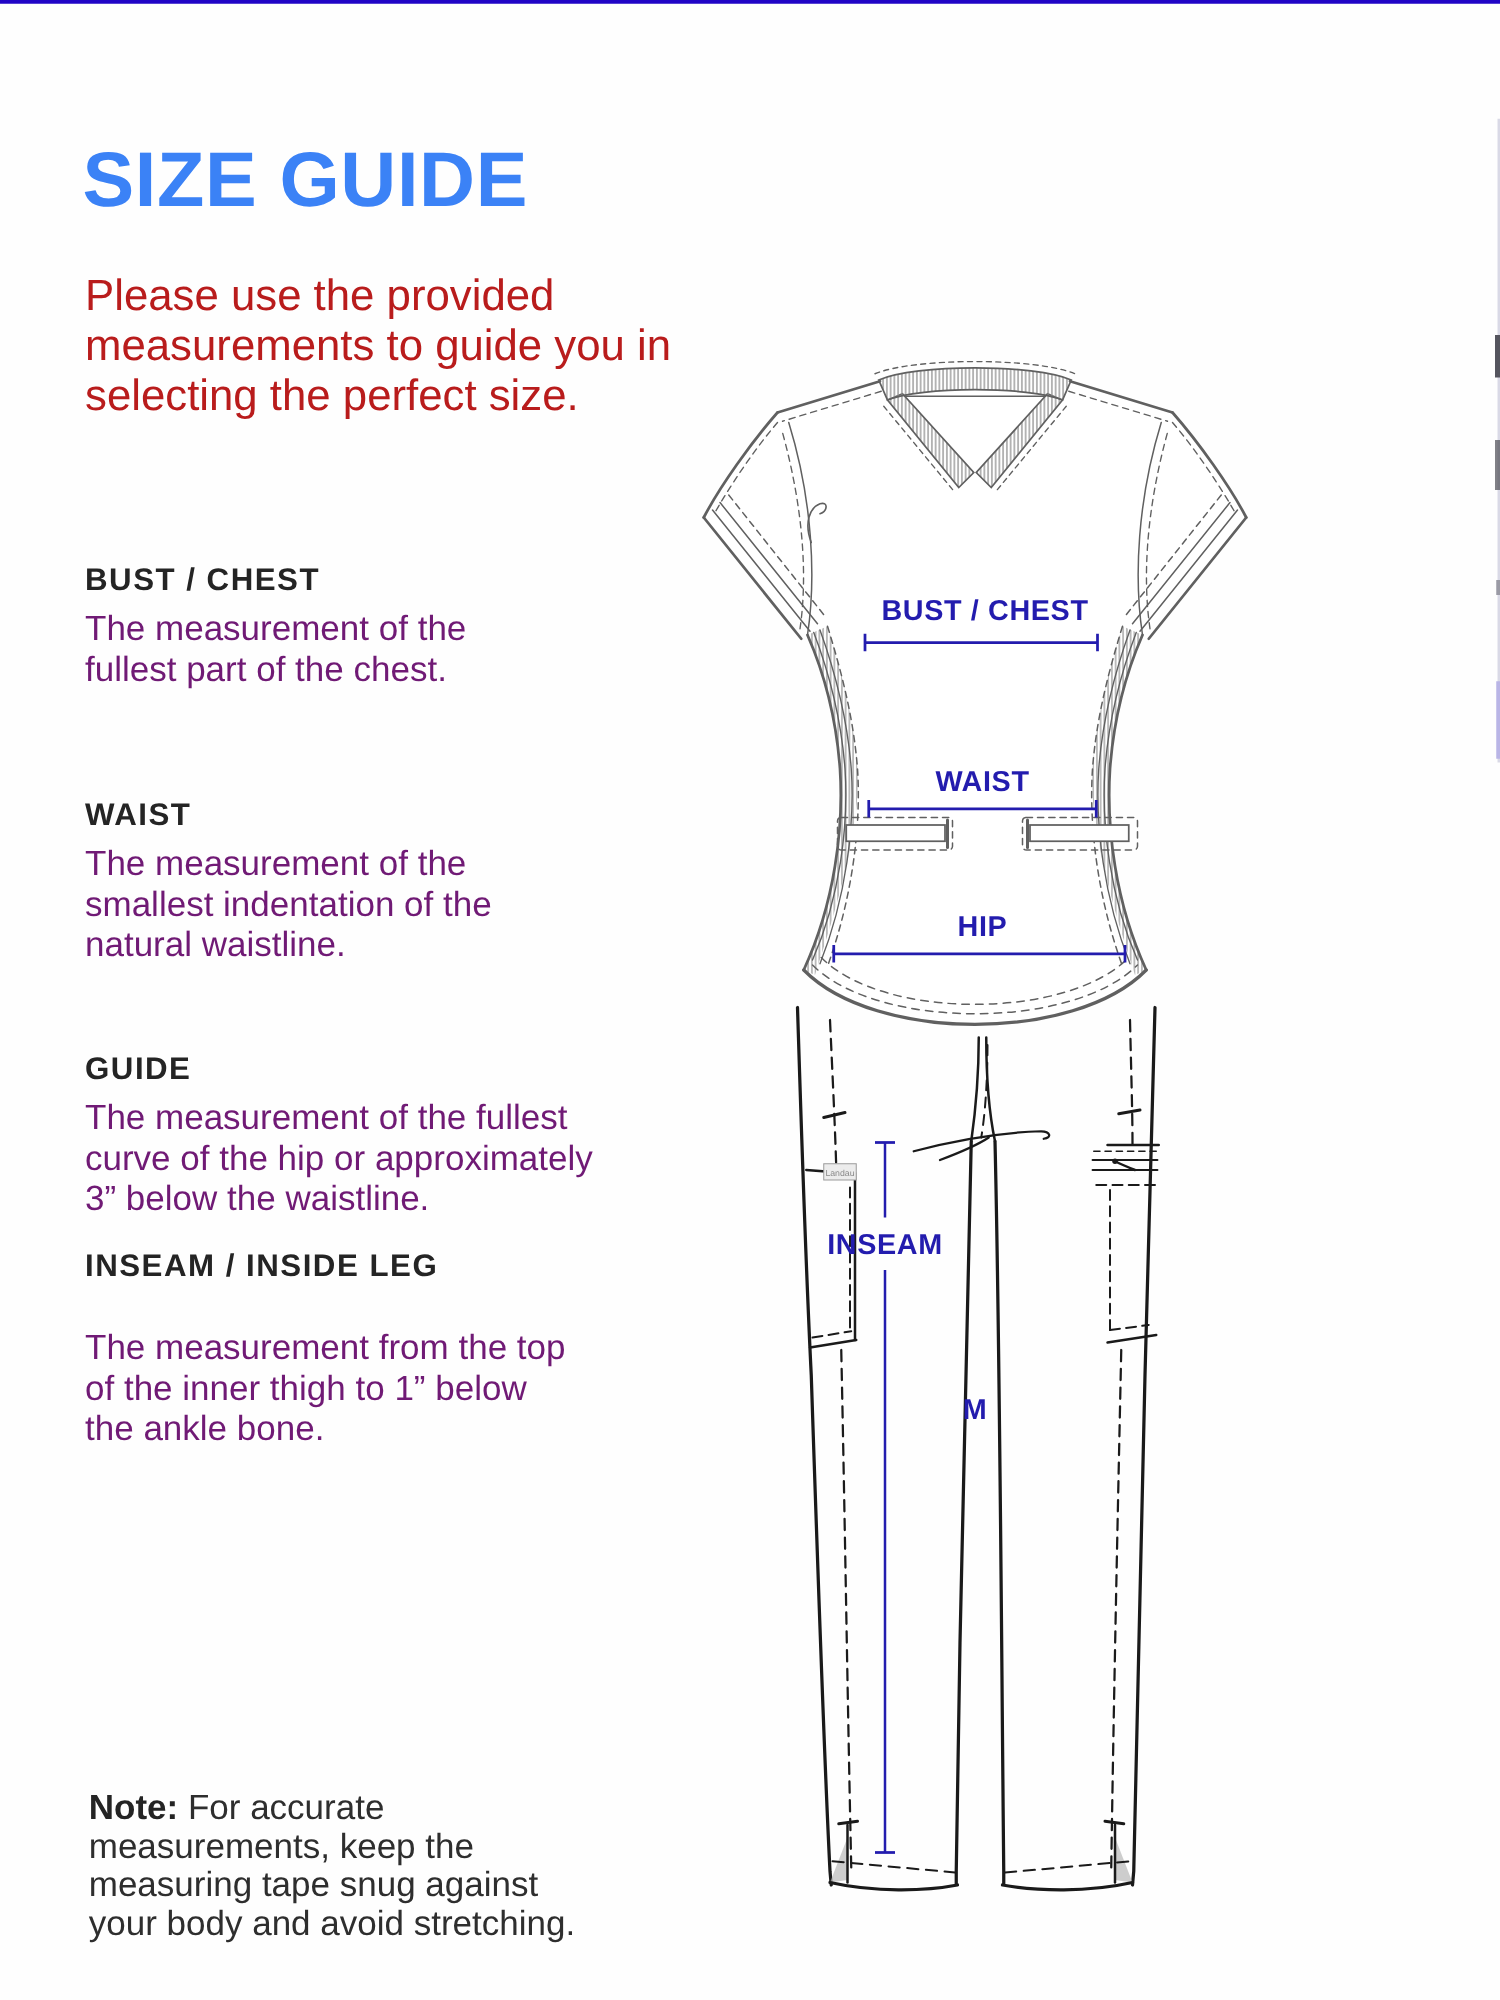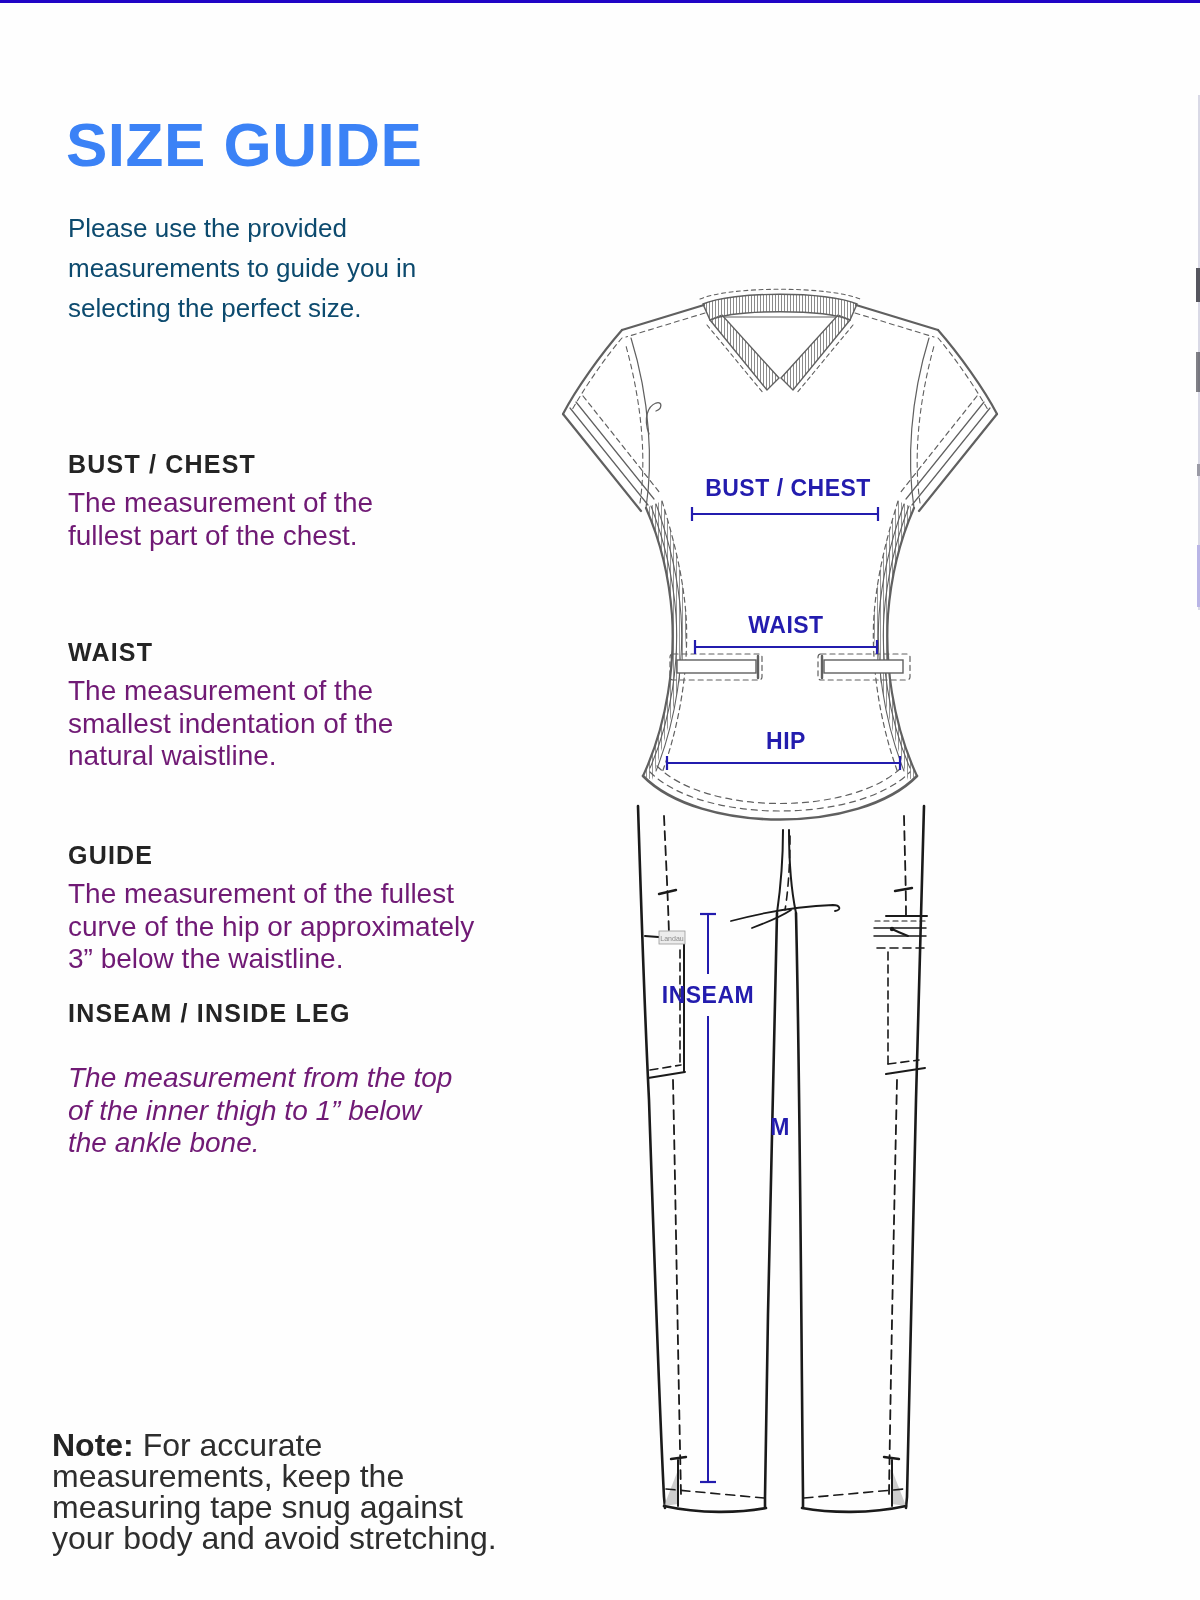--- a/index.html
+++ b/index.html
@@ -7,36 +7,36 @@
     width:1200px;height:1600px;position:relative;overflow:hidden;
     background:#fefefe;color:#2b2b2b;
     font-family:"Liberation Sans", sans-serif;
   }
   .abs{position:absolute;}
   #title{
     left:66px;top:70px;font-size:62px;font-weight:700;letter-spacing:.5px;
     color:#3b82f6;line-height:1.05;
   }
   #intro{
-    left:68px;top:182px;font-size:26px;line-height:40px;color:#0c4a6e;
+    left:68px;top:182px;font-size:35px;line-height:40px;color:#b91c1c;
     white-space:pre-line;
   }
   .sec-h{
     left:68px;font-size:25px;font-weight:700;letter-spacing:1.2px;color:#242424;
     line-height:1;
   }
   .sec-b{
     left:68px;font-size:28px;line-height:32.5px;color:#701a75;white-space:pre-line;
   }
   #sec0-h{top:452px;} #sec0-b{top:487px;}
   #sec1-h{top:640px;} #sec1-b{top:675px;}
   #sec2-h{top:843px;} #sec2-b{top:878px;}
-  #sec3-h{top:1001px;} #sec3-b{top:1062px;font-style:italic;}
+  #sec3-h{top:1001px;} #sec3-b{top:1062px;}
   #note{
-    left:52px;top:1390px;font-size:32px;line-height:31px;color:#2e2e2e;margin-top:40px;
+    left:71px;top:1390px;font-size:28px;line-height:31px;color:#2e2e2e;margin-top:40px;
   }
   #note .note-text{white-space:pre-line;}
   #note .note-label{font-weight:700;color:#242424;}
   #topbar{left:0;top:0;width:1200px;height:3px;background:#2004c6;}
   .edge{background:#55555e;}
   #diagram{left:0;top:0;width:1200px;height:1600px;z-index:1;}
   .txtcol{z-index:2;}
   svg text.blue{
     font-family:"Liberation Sans", sans-serif;
     font-weight:700;font-size:23px;letter-spacing:.5px;fill:#231cae;

